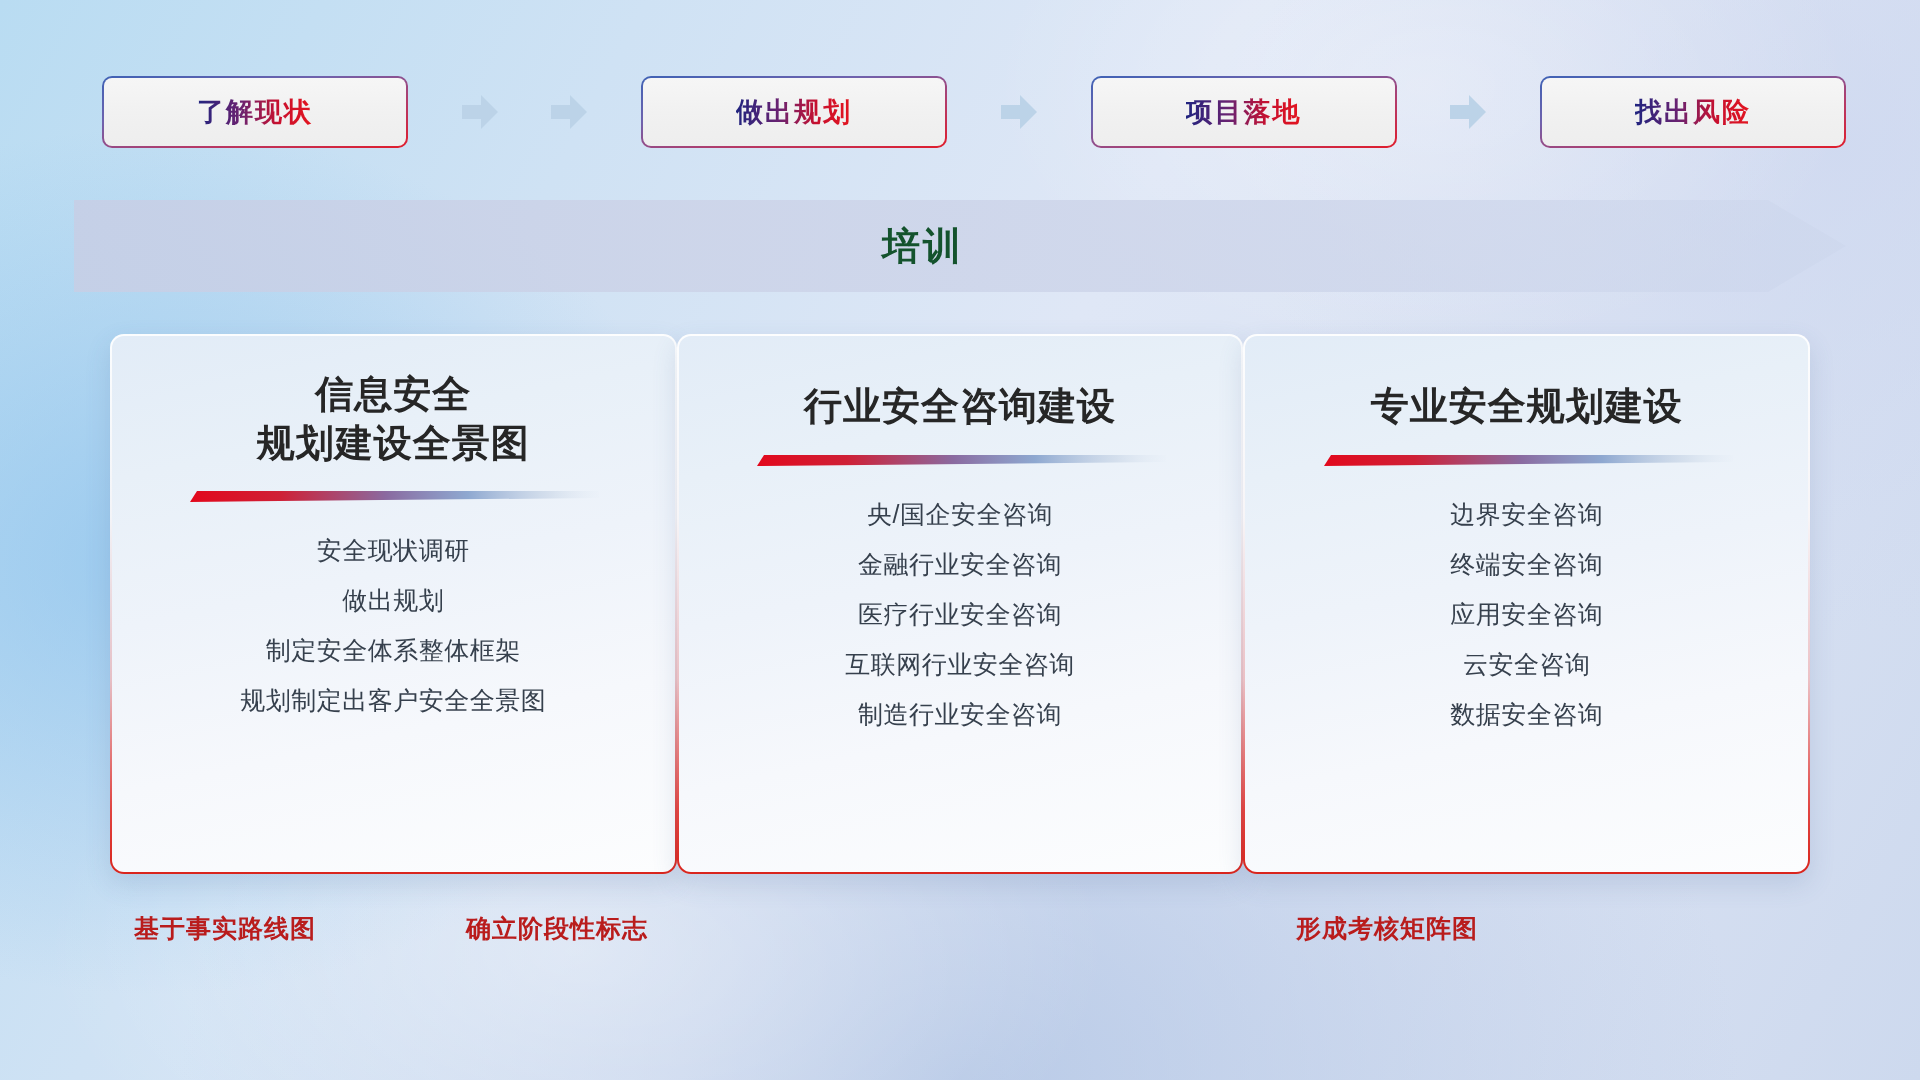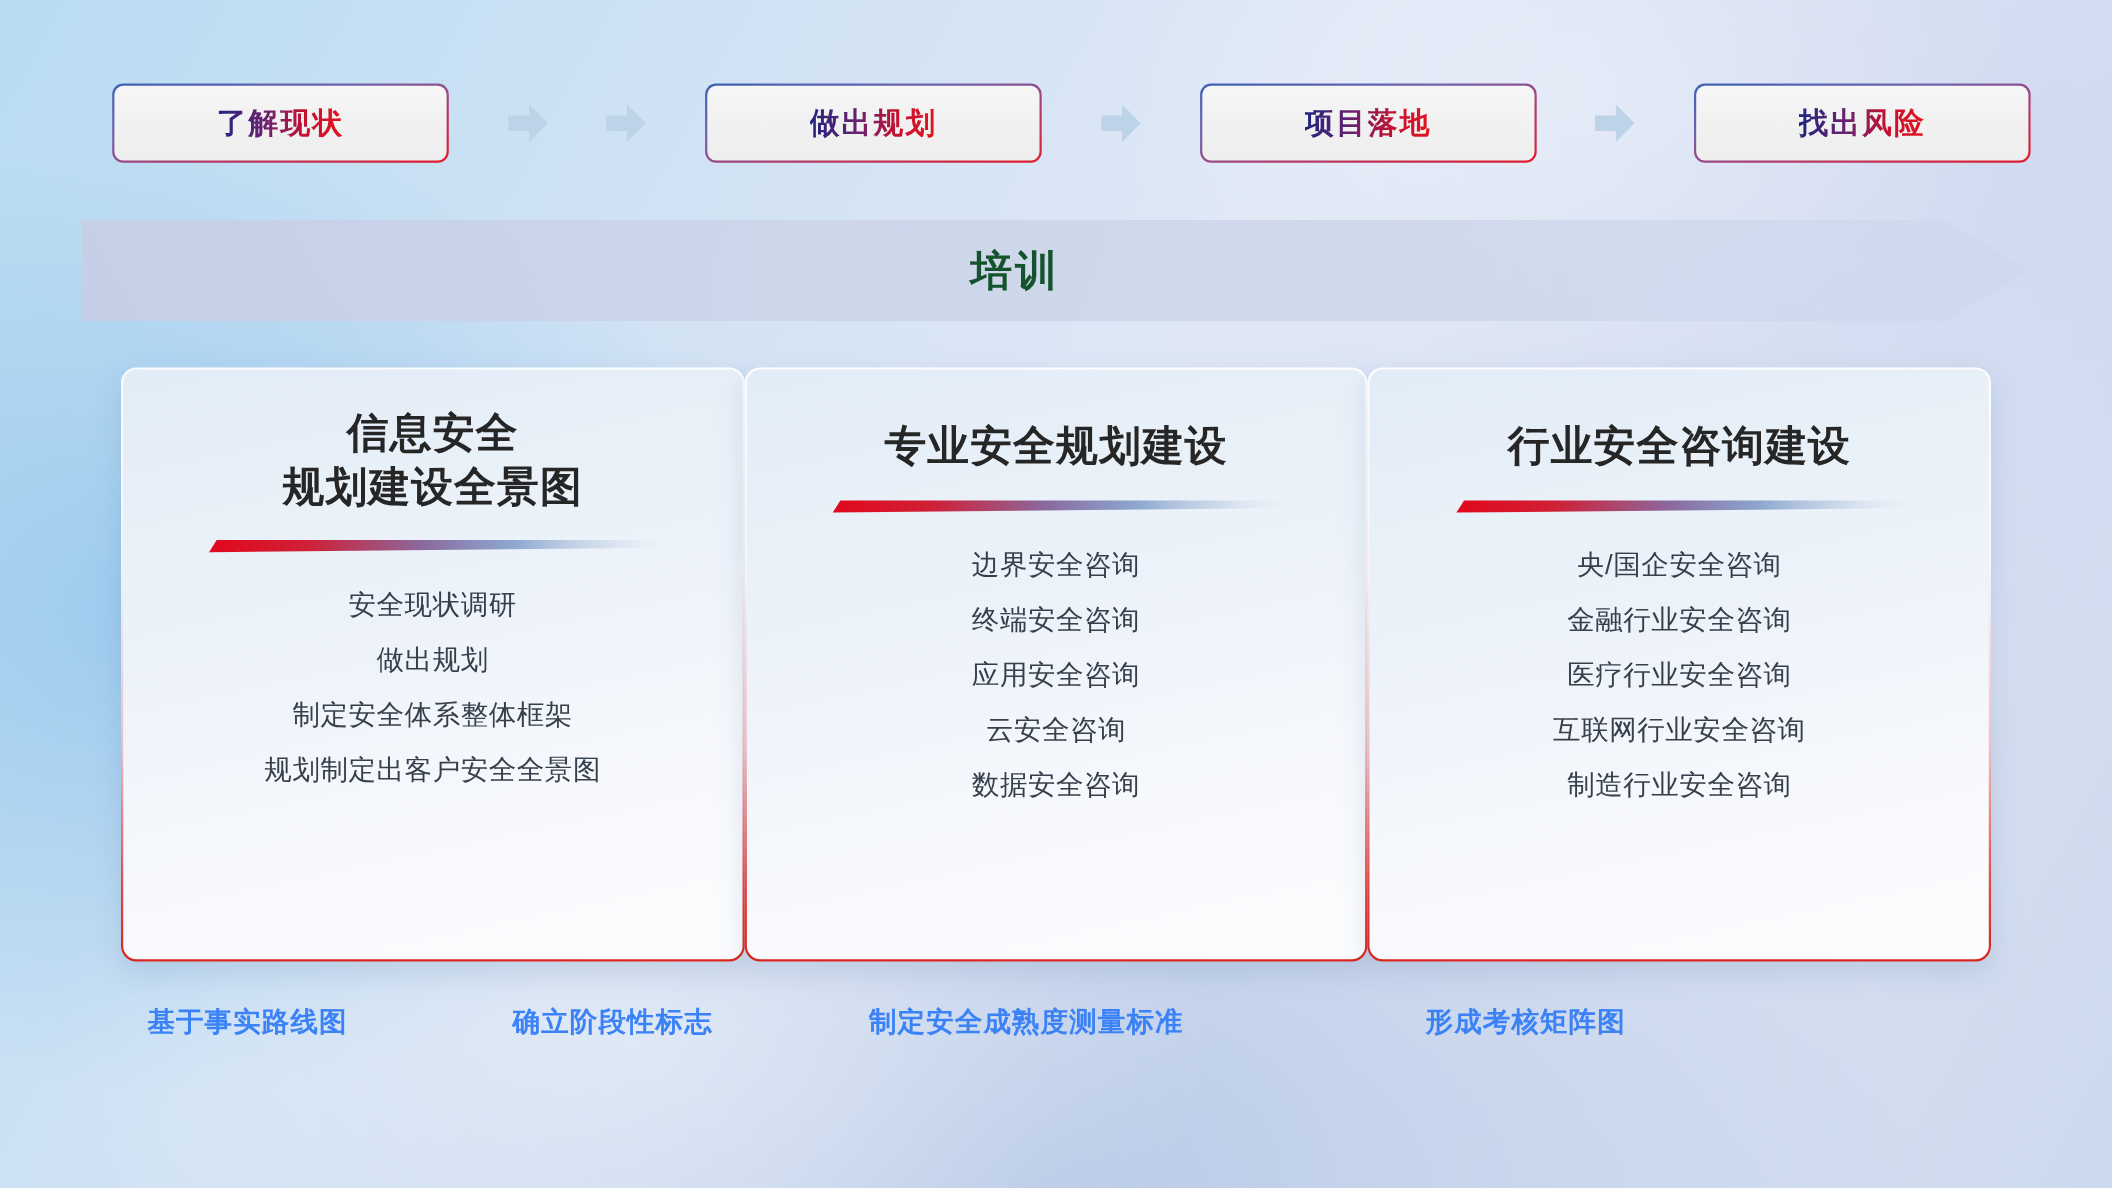--- a/index.html
+++ b/index.html
@@ -191,21 +191,21 @@
     position: absolute;
     top: 912px;
     left: 0;
     width: 1920px;
     height: 48px;
   }
   .caption {
     position: absolute;
     font-size: 25px;
     font-weight: 700;
-    color: #3b82f6;
+    color: #b91c1c;
     letter-spacing: 1px;
     white-space: nowrap;
   }
   .cap-0 { left: 134px; }
   .cap-1 { left: 466px; }
   .cap-2 { left: 790px; }
   .cap-3 { left: 1296px; }
 </style>
 </head>
 <body>
@@ -310,20 +310,52 @@
         <li>做出规划</li>
         <li>制定安全体系整体框架</li>
         <li>规划制定出客户安全全景图</li>
       </ul>
     </div>
   </div>
 
   <div class="card">
     <div class="card-inner">
       <div class="card-title">
+        <div>行业安全咨询建设</div>
+      </div>
+      <div class="divider-wrap">
+        <div class="divider">
+          <svg width="412" height="14" viewBox="0 0 412 14">
+            <defs>
+              <linearGradient id="divGrad1" x1="0" y1="0" x2="1" y2="0">
+                <stop offset="0%" stop-color="#e2081c"></stop>
+                <stop offset="22%" stop-color="#cf2036"></stop>
+                <stop offset="48%" stop-color="#8a6aa0"></stop>
+                <stop offset="68%" stop-color="#7e9bc9" stop-opacity="0.85"></stop>
+                <stop offset="88%" stop-color="#b9c9de" stop-opacity="0.45"></stop>
+                <stop offset="100%" stop-color="#d8e2ee" stop-opacity="0.05"></stop>
+              </linearGradient>
+            </defs>
+            <path d="M3 13 L10 2 L412 2 L412 9 Z" fill="url(#divGrad1)"></path>
+          </svg>
+        </div>
+      </div>
+      <ul class="card-list">
+        <li>央/国企安全咨询</li>
+        <li>金融行业安全咨询</li>
+        <li>医疗行业安全咨询</li>
+        <li>互联网行业安全咨询</li>
+        <li>制造行业安全咨询</li>
+      </ul>
+    </div>
+  </div>
+
+  <div class="card">
+    <div class="card-inner">
+      <div class="card-title">
         <div>专业安全规划建设</div>
       </div>
       <div class="divider-wrap">
         <div class="divider">
           <svg width="412" height="14" viewBox="0 0 412 14">
             <defs>
               <linearGradient id="divGrad2" x1="0" y1="0" x2="1" y2="0">
                 <stop offset="0%" stop-color="#e2081c"></stop>
                 <stop offset="22%" stop-color="#cf2036"></stop>
                 <stop offset="48%" stop-color="#8a6aa0"></stop>
@@ -339,52 +371,19 @@
       <ul class="card-list">
         <li>边界安全咨询</li>
         <li>终端安全咨询</li>
         <li>应用安全咨询</li>
         <li>云安全咨询</li>
         <li>数据安全咨询</li>
       </ul>
     </div>
   </div>
 
-  <div class="card">
-    <div class="card-inner">
-      <div class="card-title">
-        <div>行业安全咨询建设</div>
-      </div>
-      <div class="divider-wrap">
-        <div class="divider">
-          <svg width="412" height="14" viewBox="0 0 412 14">
-            <defs>
-              <linearGradient id="divGrad1" x1="0" y1="0" x2="1" y2="0">
-                <stop offset="0%" stop-color="#e2081c"></stop>
-                <stop offset="22%" stop-color="#cf2036"></stop>
-                <stop offset="48%" stop-color="#8a6aa0"></stop>
-                <stop offset="68%" stop-color="#7e9bc9" stop-opacity="0.85"></stop>
-                <stop offset="88%" stop-color="#b9c9de" stop-opacity="0.45"></stop>
-                <stop offset="100%" stop-color="#d8e2ee" stop-opacity="0.05"></stop>
-              </linearGradient>
-            </defs>
-            <path d="M3 13 L10 2 L412 2 L412 9 Z" fill="url(#divGrad1)"></path>
-          </svg>
-        </div>
-      </div>
-      <ul class="card-list">
-        <li>央/国企安全咨询</li>
-        <li>金融行业安全咨询</li>
-        <li>医疗行业安全咨询</li>
-        <li>互联网行业安全咨询</li>
-        <li>制造行业安全咨询</li>
-      </ul>
-    </div>
-  </div>
-
 </div>
 
 <div class="captions">
   <div class="caption cap-0">基于事实路线图</div>
   <div class="caption cap-1">确立阶段性标志</div>
-  <div class="caption cap-2">制定安全成熟度测量标准</div>
   <div class="caption cap-3">形成考核矩阵图</div>
 </div>
 
 </body></html>

